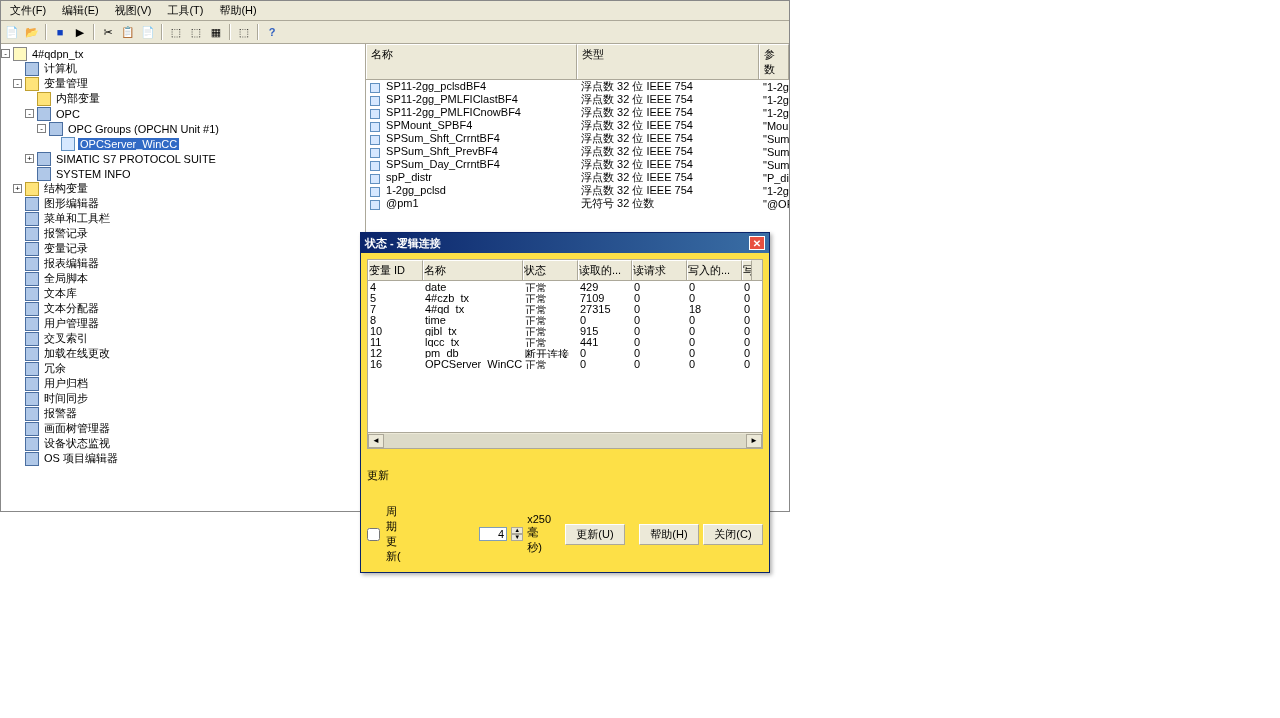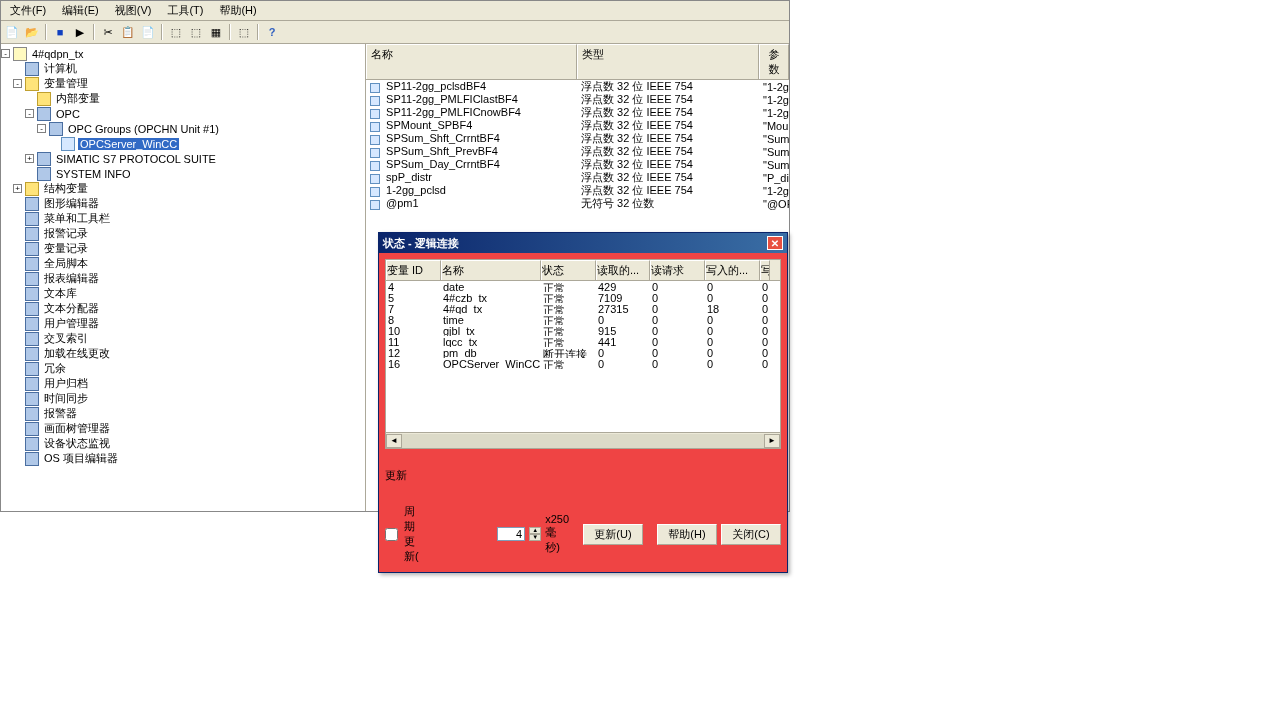--- a/index.html
+++ b/index.html
@@ -23,22 +23,22 @@
 .tree-label { padding: 0 2px; }
 .tree-label.selected { background: #316ac5; color: #fff; }
 .list-pane { flex: 1; background: #fff; overflow: hidden; display: flex; flex-direction: column; }
 .list-header { display: flex; background: #ece9d8; border-bottom: 1px solid #aca899; }
 .list-header .col { padding: 2px 4px; border-right: 1px solid #aca899; border-top: 1px solid #fff; border-left: 1px solid #fff; }
 .list-body { flex: 1; overflow: auto; }
 .list-row { display: flex; height: 13px; align-items: center; }
 .list-row .cell { padding: 0 4px; overflow: hidden; white-space: nowrap; }
 .c-name { width: 211px; }
 .c-type { width: 182px; }
-.c-param { width: 30px; text-align: center; }
-.dialog { position: absolute; left: 378px; top: 232px; width: 410px; background: #ef4444; border: 1px solid #0a246a; box-shadow: 2px 2px 4px rgba(0,0,0,0.3); }
+.c-param { width: 30px; text-align: left; }
+.dialog { position: absolute; left: 360px; top: 232px; width: 410px; background: #fde047; border: 1px solid #0a246a; box-shadow: 2px 2px 4px rgba(0,0,0,0.3); }
 .titlebar { height: 20px; background: linear-gradient(to right, #0a246a, #3a6ea5); color: #fff; display: flex; align-items: center; padding: 0 4px; font-weight: bold; }
 .titlebar .title { flex: 1; }
 .close-btn { width: 16px; height: 14px; background: #e85040; color: #fff; border: 1px solid #fff; display: flex; align-items: center; justify-content: center; font-size: 10px; cursor: default; }
 .dlg-content { padding: 6px; }
 .dlg-grid { border: 1px solid #aca899; background: #fff; height: 190px; display: flex; flex-direction: column; }
 .dlg-header { display: flex; background: #ece9d8; border-bottom: 1px solid #aca899; }
 .dlg-header .dcol { padding: 2px 0; border-right: 1px solid #aca899; border-top: 1px solid #fff; border-left: 1px solid #fff; overflow: hidden; white-space: nowrap; }
 .dlg-body { flex: 1; overflow: auto; }
 .dlg-row { display: flex; height: 11px; font-size: 10px; }
 .dlg-row .dcell { padding: 0 2px; overflow: hidden; white-space: nowrap; }
@@ -176,27 +176,27 @@
         <div class="tree-item">
           <span class="tree-spacer"></span>
           <span class="tree-spacer"></span>
           <span class="tree-icon ico-node"></span>
           <span class="tree-label">变量记录</span>
         </div>
         <div class="tree-item">
           <span class="tree-spacer"></span>
           <span class="tree-spacer"></span>
           <span class="tree-icon ico-node"></span>
+          <span class="tree-label">报表编辑器</span>
+        </div>
+        <div class="tree-item">
+          <span class="tree-spacer"></span>
+          <span class="tree-spacer"></span>
+          <span class="tree-icon ico-node"></span>
           <span class="tree-label">全局脚本</span>
-        </div>
-        <div class="tree-item">
-          <span class="tree-spacer"></span>
-          <span class="tree-spacer"></span>
-          <span class="tree-icon ico-node"></span>
-          <span class="tree-label">报表编辑器</span>
         </div>
         <div class="tree-item">
           <span class="tree-spacer"></span>
           <span class="tree-spacer"></span>
           <span class="tree-icon ico-node"></span>
           <span class="tree-label">文本库</span>
         </div>
         <div class="tree-item">
           <span class="tree-spacer"></span>
           <span class="tree-spacer"></span>

